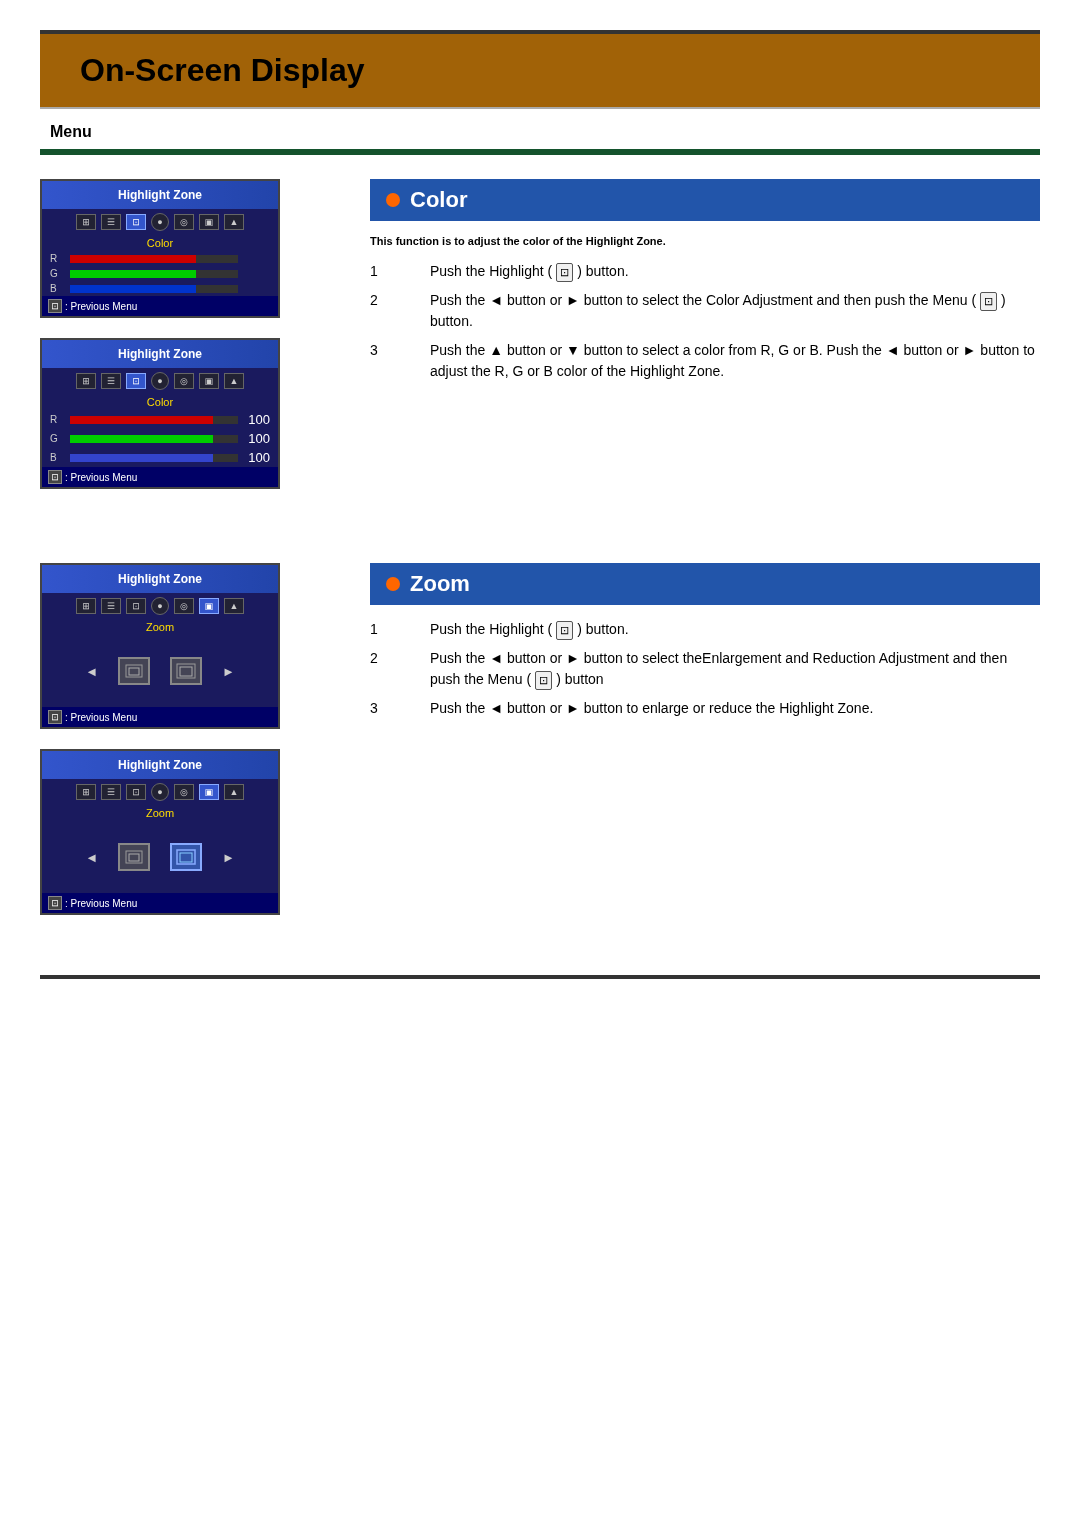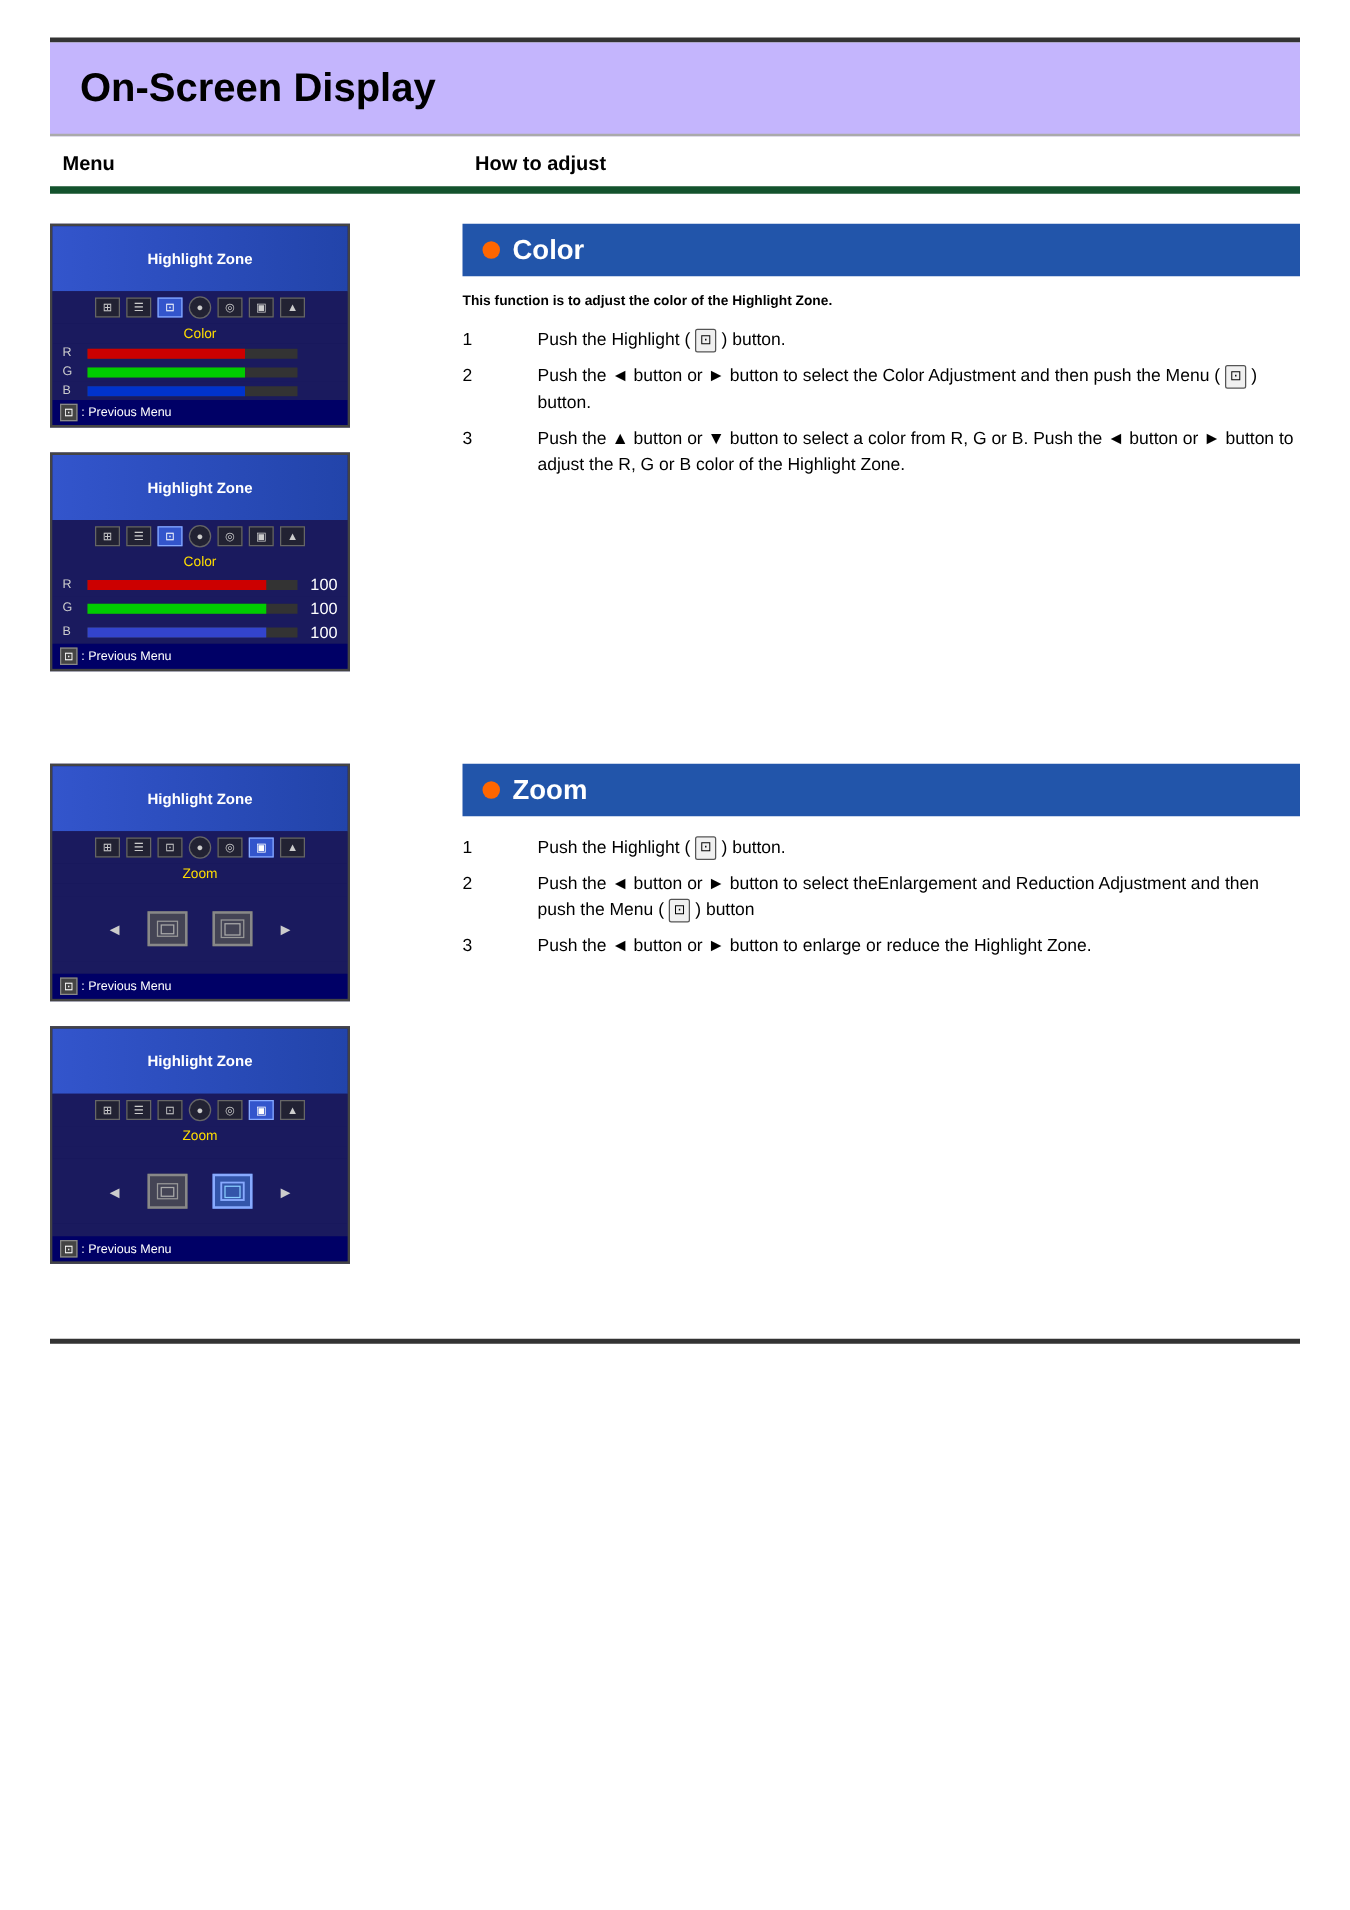--- a/index.html
+++ b/index.html
@@ -21,23 +21,23 @@
 
     
     .top-border {
       height: 4px;
       background: #333;
       margin: 30px 40px 0 40px;
     }
 
     
     .page-title-area {
-      background: #c4b5fd;
+      background: #a16207;
       margin: 0 40px;
-      padding: 18px 24px 18px 24px;
+      padding: 18px 24px 18px 40px;
       border-bottom: 2px solid #aaa;
     }
 
     .page-title {
       font-size: 32px;
       font-weight: bold;
       color: #000;
     }
 
     
@@ -86,21 +86,21 @@
       border: 2px solid #444;
       margin-bottom: 20px;
       background: #1a1a5e;
       font-size: 12px;
     }
 
     .osd-title-bar {
       background: linear-gradient(to right, #3355cc, #2244aa);
       color: #fff;
       text-align: center;
-      padding: 19px 0;
+      padding: 7px 0;
       font-size: 12px;
       font-weight: bold;
     }
 
     .osd-icons-row {
       display: flex;
       justify-content: center;
       align-items: center;
       background: #1a1a5e;
       padding: 4px 6px;
@@ -356,21 +356,20 @@
 <div class="page-wrapper">
 
   <div class="top-border"></div>
 
   <div class="page-title-area">
     <span class="page-title">On-Screen Display</span>
   </div>
 
   <div class="header-row">
     <div class="header-menu">Menu</div>
-    <div class="header-how">How to adjust</div>
   </div>
 
   <div class="main-content">
 
     <div class="left-col">
 
       <div class="osd-menu">
         <div class="osd-title-bar">Highlight Zone</div>
         <div class="osd-icons-row">
           <div class="osd-icon">⊞</div>

